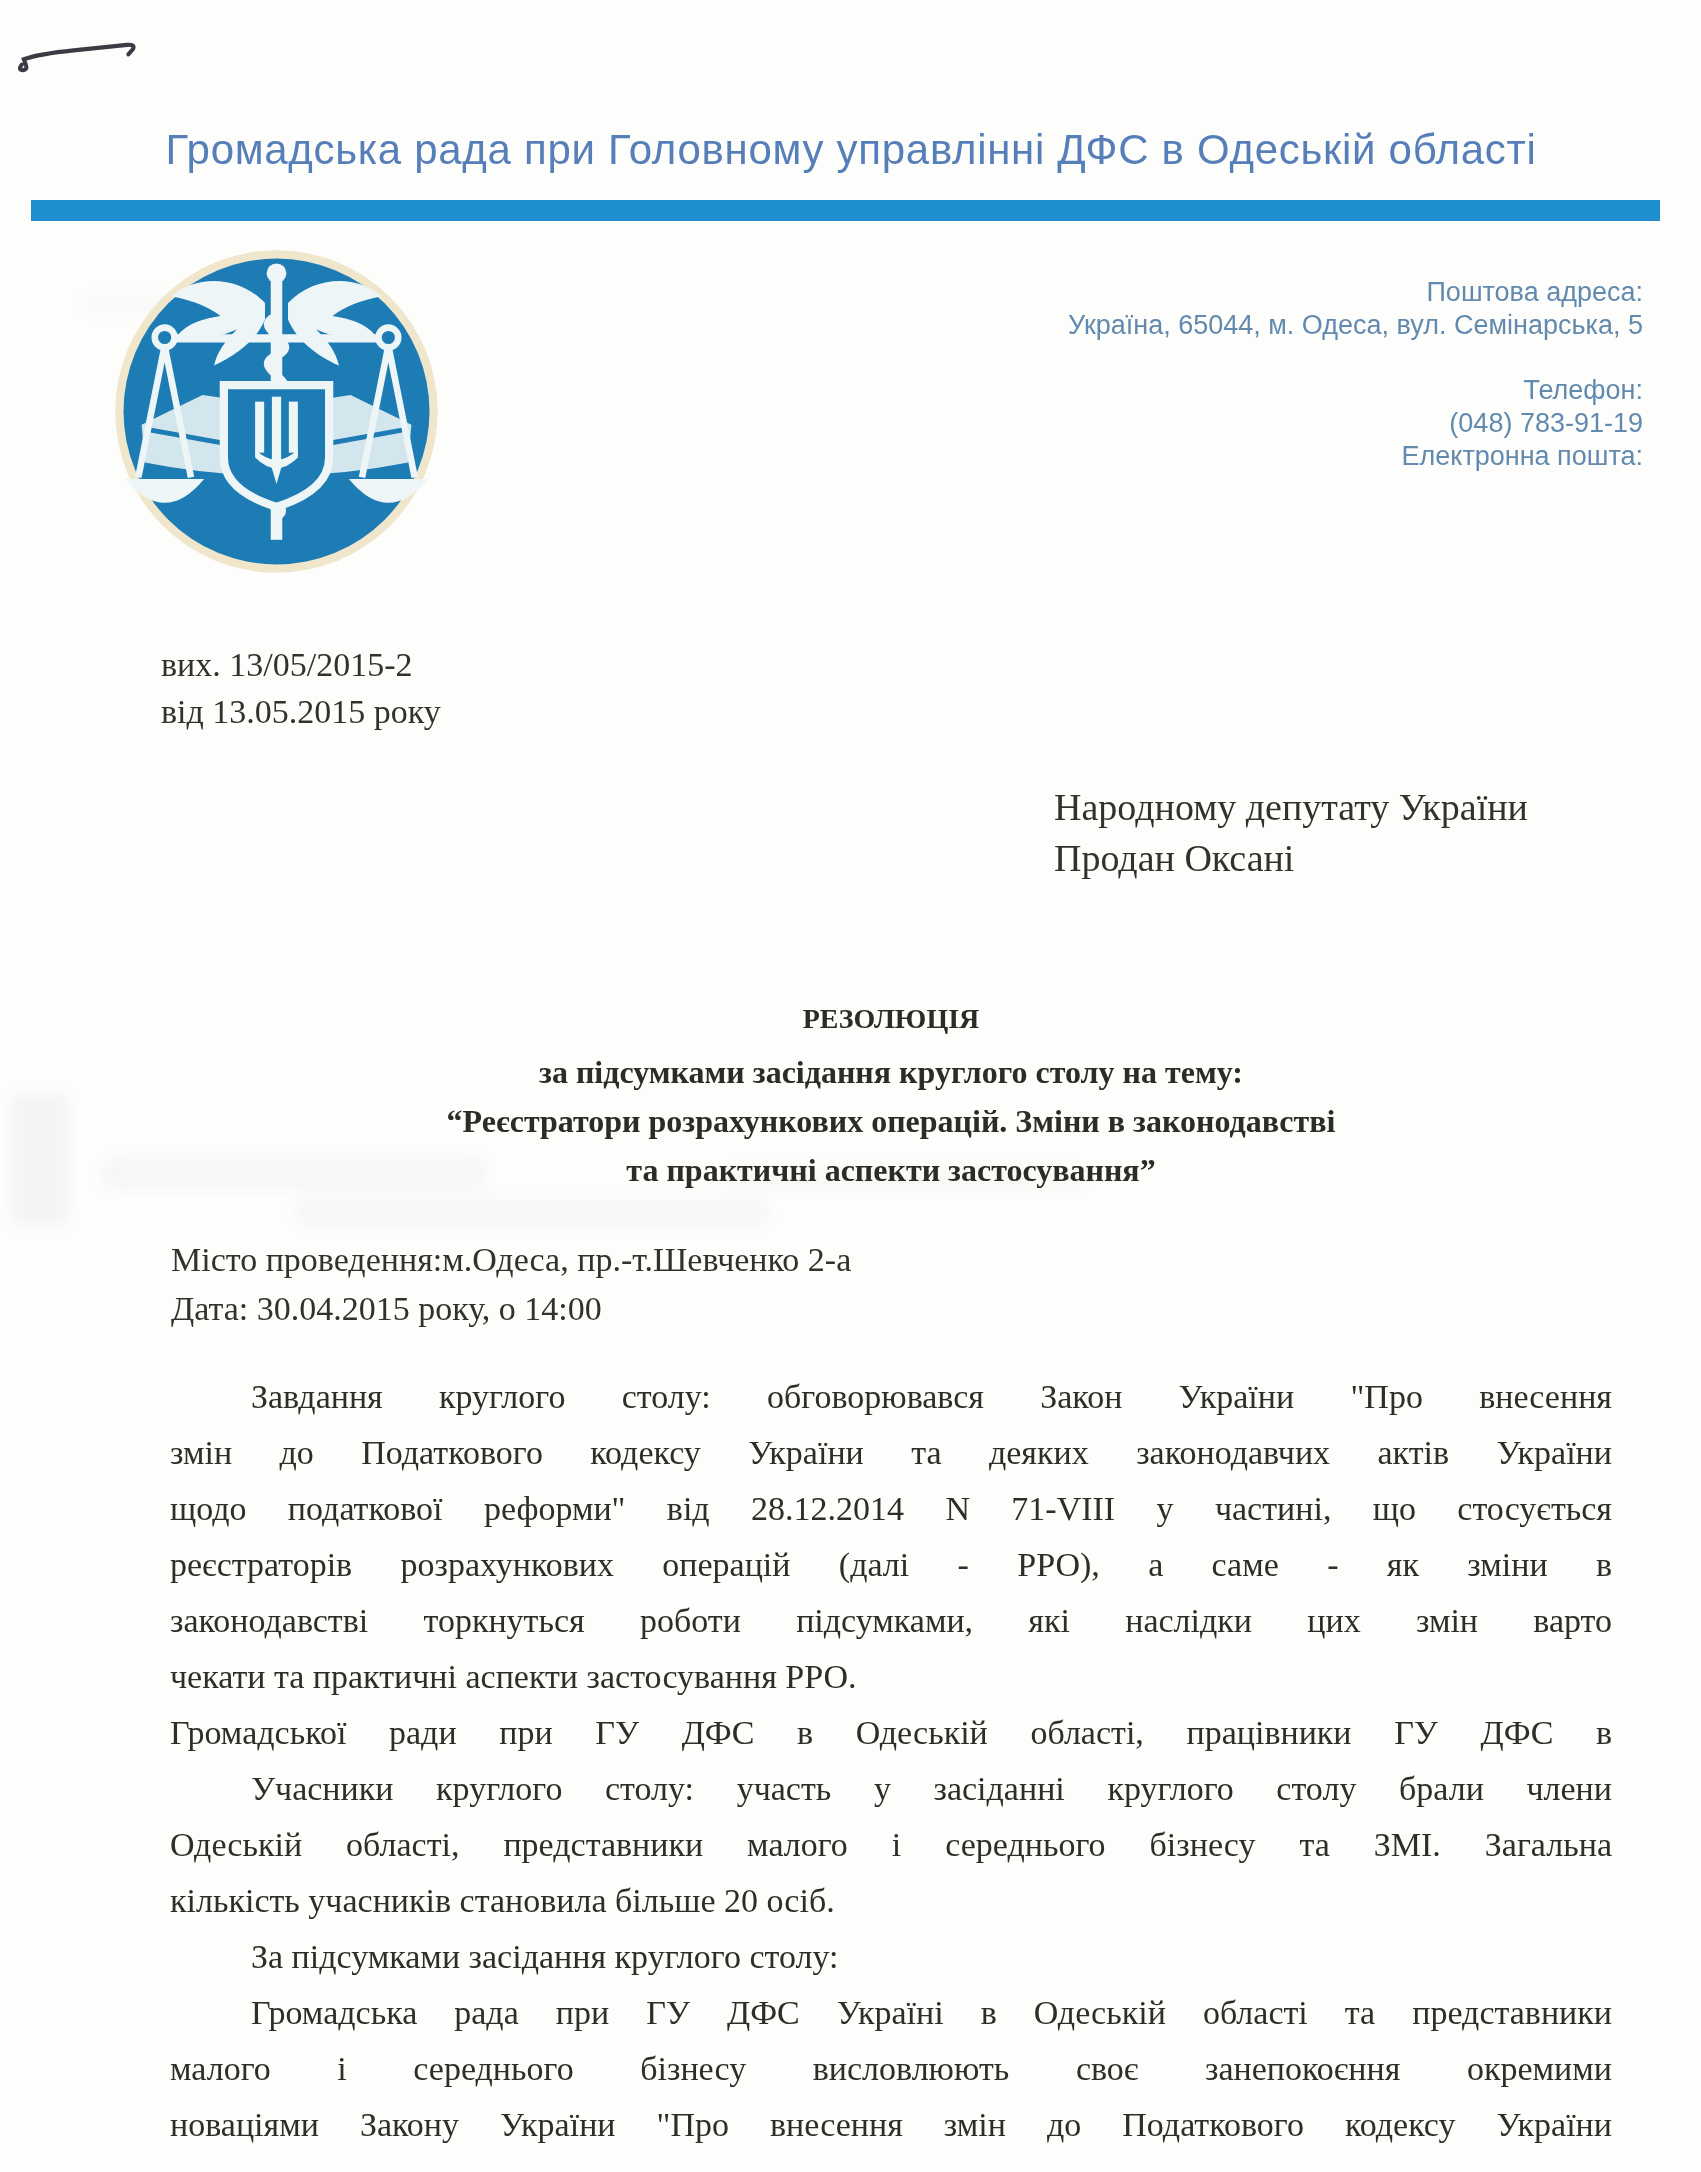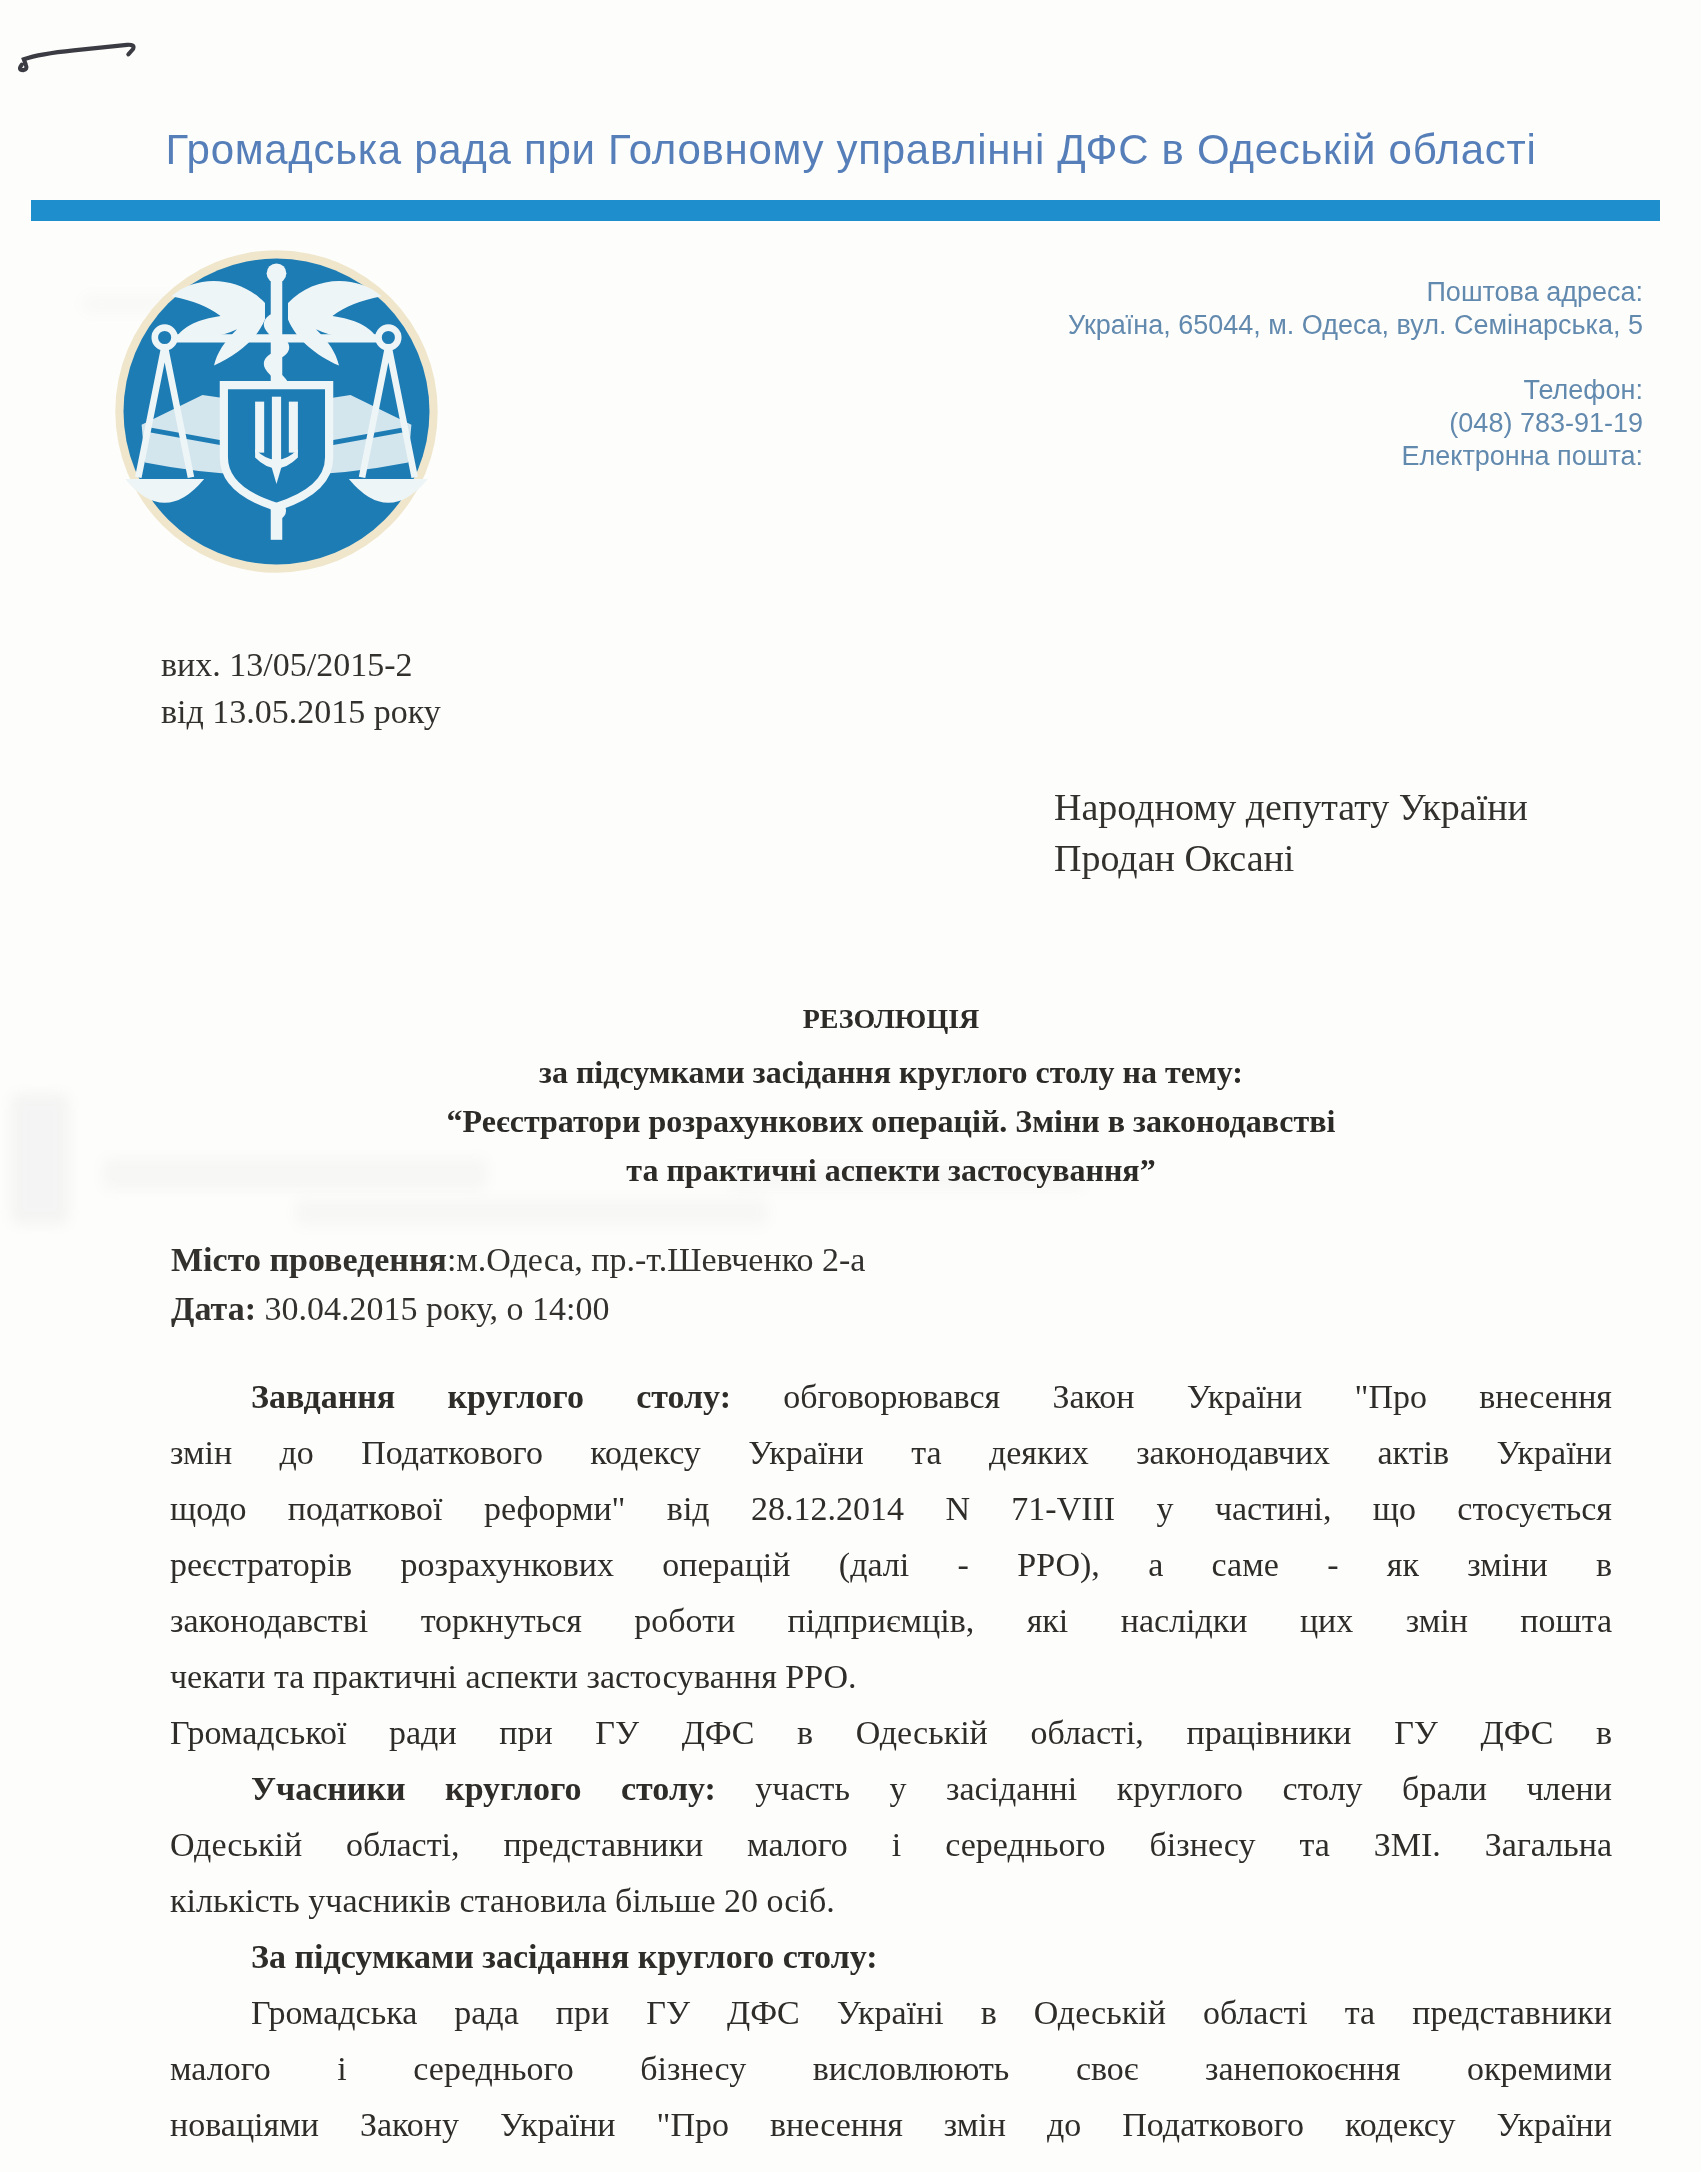--- a/index.html
+++ b/index.html
@@ -62,21 +62,21 @@
     position:absolute;top:1003px;left:170px;width:1442px;
     text-align:center;font-weight:bold;color:#2d2b28;
   }
   .rt-main{font-size:28px;margin-bottom:13px;}
   .rt-sub{font-size:32px;line-height:49px;}
 
   .meta{
     position:absolute;top:1235px;left:171px;
     font-size:34px;line-height:49px;color:#33312e;
   }
-  .b{font-weight:bold;}
+  .b{font-weight:normal;}
 
   .body-text{
     position:absolute;top:1369px;left:170px;width:1442px;
     font-size:34px;color:#2f2d2a;
   }
   .jl{
     height:56px;line-height:56px;
     text-align:justify;text-align-last:justify;
     overflow:visible;white-space:nowrap;white-space:normal;
   }
@@ -168,21 +168,21 @@
   <div class="meta">
     <div><span class="b">Місто проведення</span><span>:м.Одеса, пр.-т.Шевченко 2-а</span></div>
     <div><span class="b">Дата:</span><span> 30.04.2015 року, о 14:00</span></div>
   </div>
 
   <div class="body-text">
     <div class="jl indent"><span class="b">Завдання круглого столу:</span><span> обговорювався Закон України "Про внесення</span></div>
     <div class="jl">змін до Податкового кодексу України та деяких законодавчих актів України</div>
     <div class="jl">щодо податкової реформи" від 28.12.2014 N 71-VIII у частині, що стосується</div>
     <div class="jl">реєстраторів розрахункових операцій (далі - РРО), а саме - як зміни в</div>
-    <div class="jl">законодавстві торкнуться роботи підприємців, які наслідки цих змін пошта</div>
+    <div class="jl">законодавстві торкнуться роботи підсумками, які наслідки цих змін варто</div>
     <div class="jl last">чекати та практичні аспекти застосування РРО.</div>
 
     <div class="jl">Громадської ради при ГУ ДФС в Одеській області, працівники ГУ ДФС в</div>
     <div class="jl indent"><span class="b">Учасники круглого столу:</span><span> участь у засіданні круглого столу брали члени</span></div>
     <div class="jl">Одеській області, представники малого і середнього бізнесу та ЗМІ. Загальна</div>
     <div class="jl last">кількість учасників становила більше 20 осіб.</div>
 
     <div class="hl indent b">За підсумками засідання круглого столу:</div>
 
     <div class="jl indent">Громадська рада при ГУ ДФС Україні в Одеській області та представники</div>

